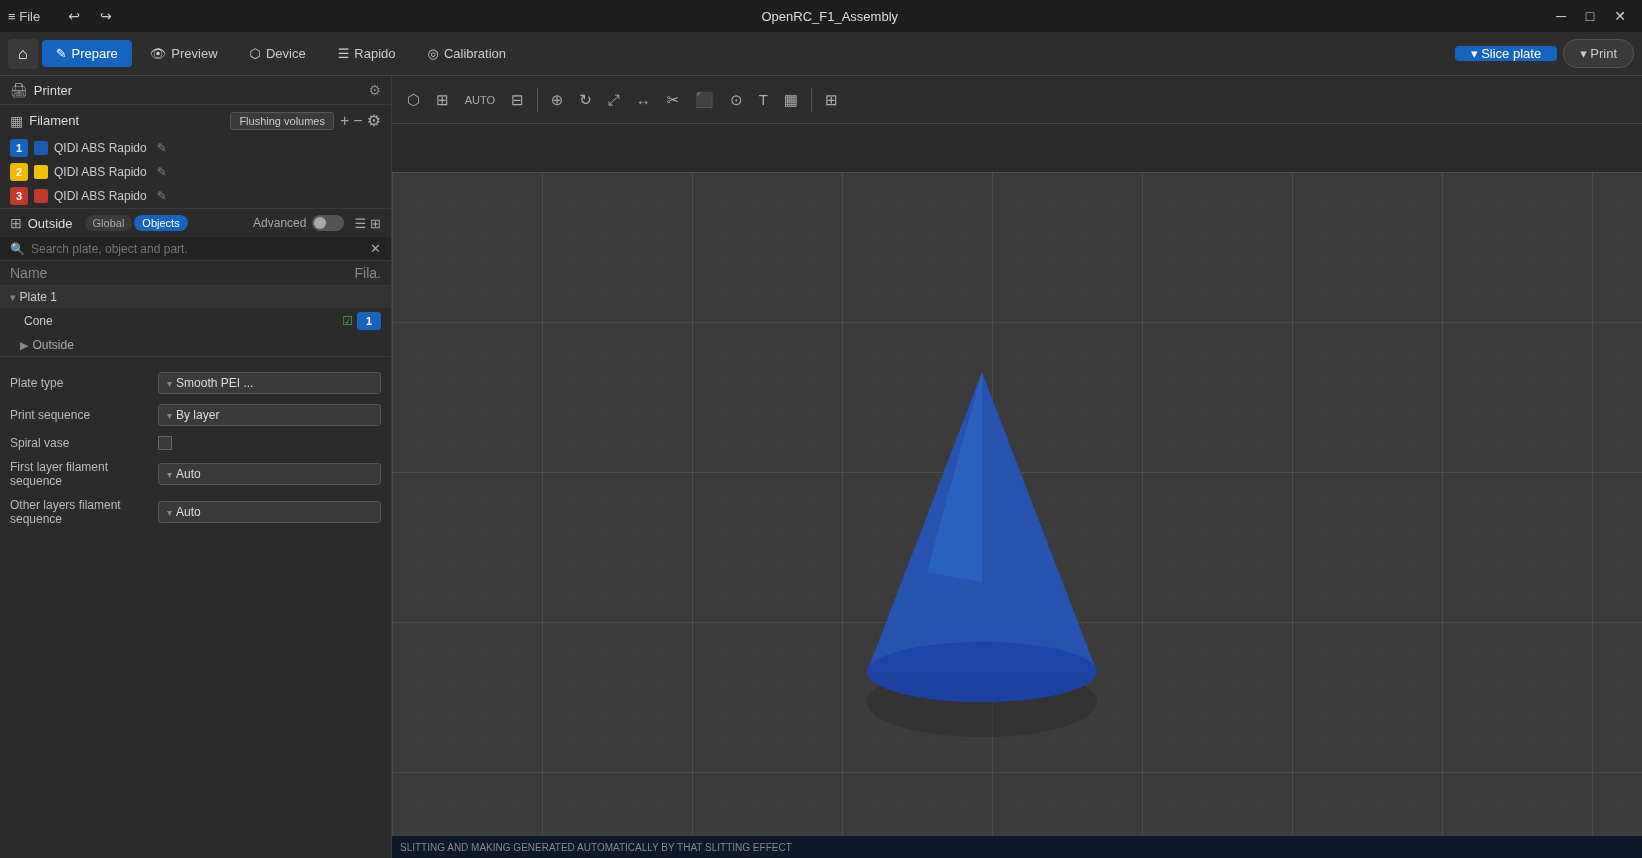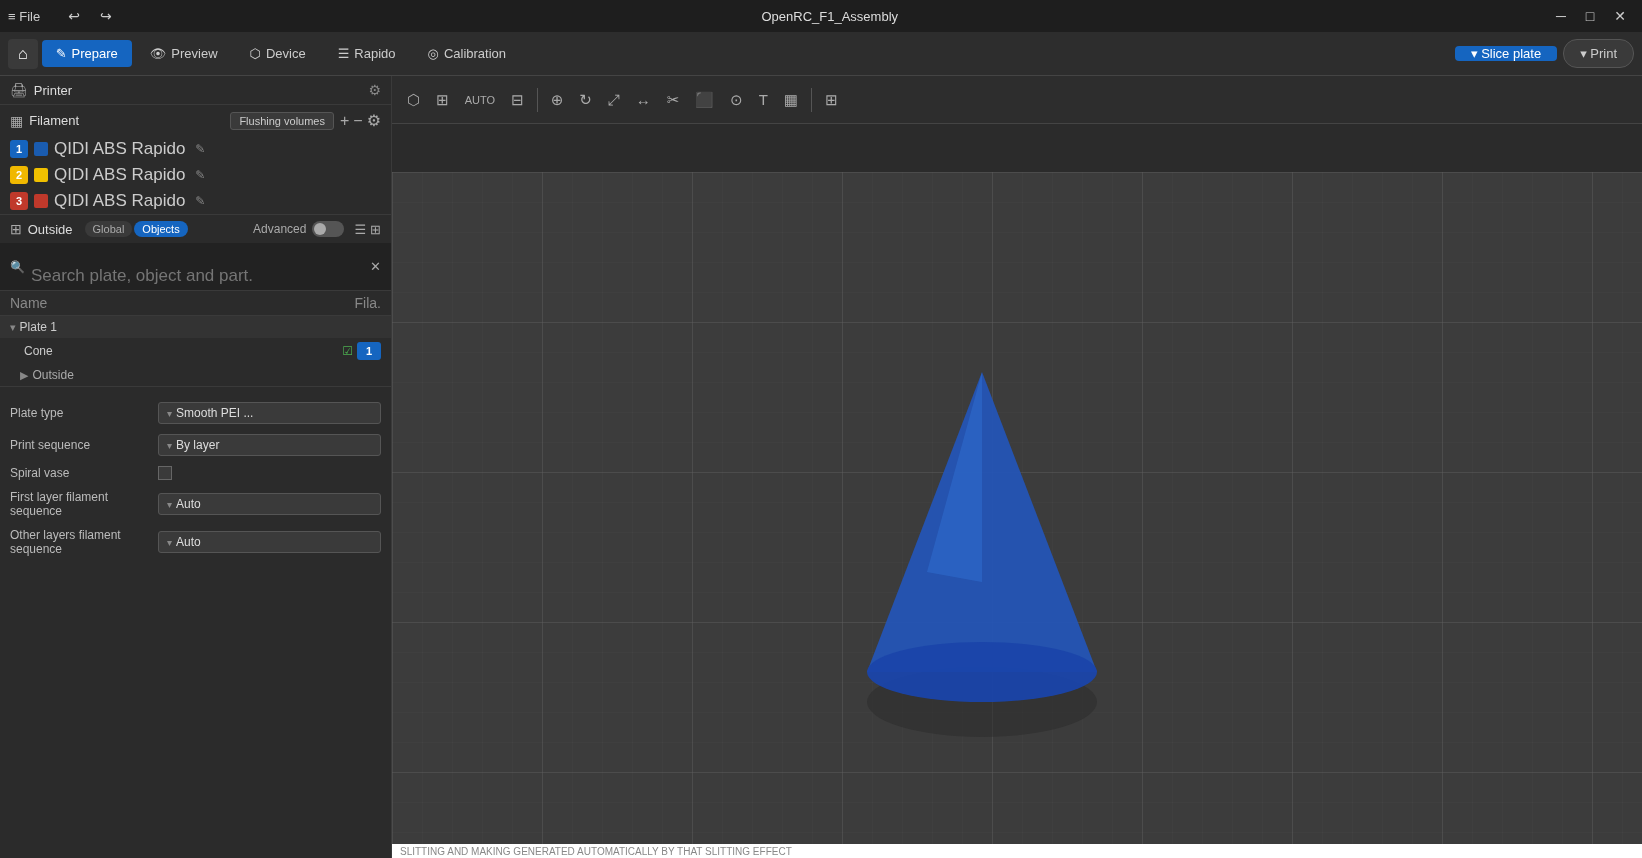--- a/index.html
+++ b/index.html
@@ -160,21 +160,21 @@
     .filament-num {
       width: 18px; height: 18px;
       border-radius: 3px;
       display: flex; align-items: center; justify-content: center;
       font-size: 11px; font-weight: bold; color: #fff;
       flex-shrink: 0;
     }
     .filament-num.blue { background: #1565c0; }
     .filament-num.yellow { background: #f0b800; }
     .filament-num.red { background: #c0392b; }
-    .filament-name { font-size: 17px; color: #ccc; }
+    .filament-name { font-size: 12px; color: #ccc; }
     .filament-edit { color: #888; cursor: pointer; font-size: 12px; margin-left: 4px; }
 
     
     .process-section { border-bottom: 1px solid #3a3a3a; }
     .process-header {
       display: flex;
       align-items: center;
       padding: 6px 10px;
       gap: 6px;
     }
@@ -215,24 +215,23 @@
       align-items: center;
       padding: 4px 10px;
       background: #222;
       border-bottom: 1px solid #3a3a3a;
       gap: 6px;
     }
     .search-input {
       background: none;
       border: none;
       color: #ccc;
-      font-size: 17px;
+      font-size: 12px;
       flex: 1;
       outline: none;
-      margin-top: 19px;
     }
     .search-clear { color: #aaa; cursor: pointer; font-size: 13px; }
 
     
     .object-list {
       flex: 0 0 auto;
       overflow-y: auto;
       max-height: 180px;
     }
     .list-header {
@@ -317,22 +316,22 @@
       margin-top: 48px;
     }
     .viewport-grid {
       position: absolute;
       top: 0; left: 0; right: 0; bottom: 0;
     }
     .status-bar {
       position: absolute;
       bottom: 0;
       left: 0; right: 0;
-      height: 14px;
-      background: #ffffff;
+      height: 22px;
+      background: #0f172a;
       display: flex;
       align-items: center;
       padding: 0 8px;
       font-size: 10px;
       color: #888;
     }
   </style>
 </head>
 <body>
 

